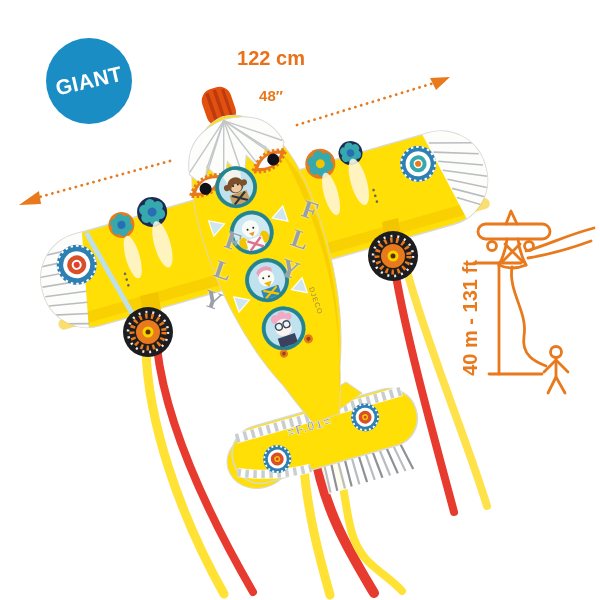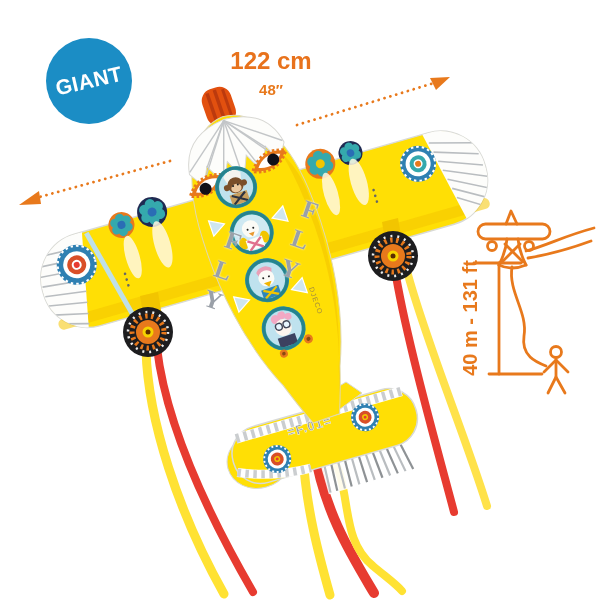--- a/index.html
+++ b/index.html
@@ -4,22 +4,22 @@
 <style>
   html,body{margin:0;padding:0;background:#ffffff;}
   .stage{position:relative;width:600px;height:600px;background:#ffffff;overflow:hidden;
          font-family:"Liberation Sans",sans-serif;}
   .art{position:absolute;left:0;top:0;}
   .badge{position:absolute;left:46px;top:38px;width:86px;height:86px;border-radius:50%;
          background:#1b8dc5;display:flex;align-items:center;justify-content:center;}
   .badge span{color:#ffffff;font-weight:bold;font-size:21px;letter-spacing:.5px;
          transform:rotate(-13deg);display:block;}
   .dims{position:absolute;left:196px;top:48px;width:150px;text-align:center;}
-  .dims .primary{color:#e8721c;font-weight:bold;font-size:24px;line-height:1.05;}
-  .dims .secondary{color:#e8791c;font-weight:bold;font-size:15px;margin-top:8px;text-align:center;}
+  .dims .primary{color:#e8721c;font-weight:bold;font-size:20px;line-height:1.05;}
+  .dims .secondary{color:#e8791c;font-weight:bold;font-size:15px;margin-top:18px;text-align:center;}
   .fly{position:absolute;writing-mode:vertical-lr;text-orientation:upright;
        font-family:"Liberation Serif",serif;font-weight:bold;color:#9aa0a8;
        font-size:25px;letter-spacing:4px;text-shadow:0 0 2px #ffffff;}
   .fly.left{left:222px;top:272px;transform:translate(-50%,-50%) rotate(19deg);}
   .fly.right{left:299px;top:241px;transform:translate(-50%,-50%) rotate(19deg);}
   .height-label{position:absolute;left:470px;top:318px;white-space:nowrap;
        transform:translate(-50%,-50%) rotate(-90deg);color:#e8791c;
        font-weight:bold;font-size:20px;}
 </style>
 </head>

